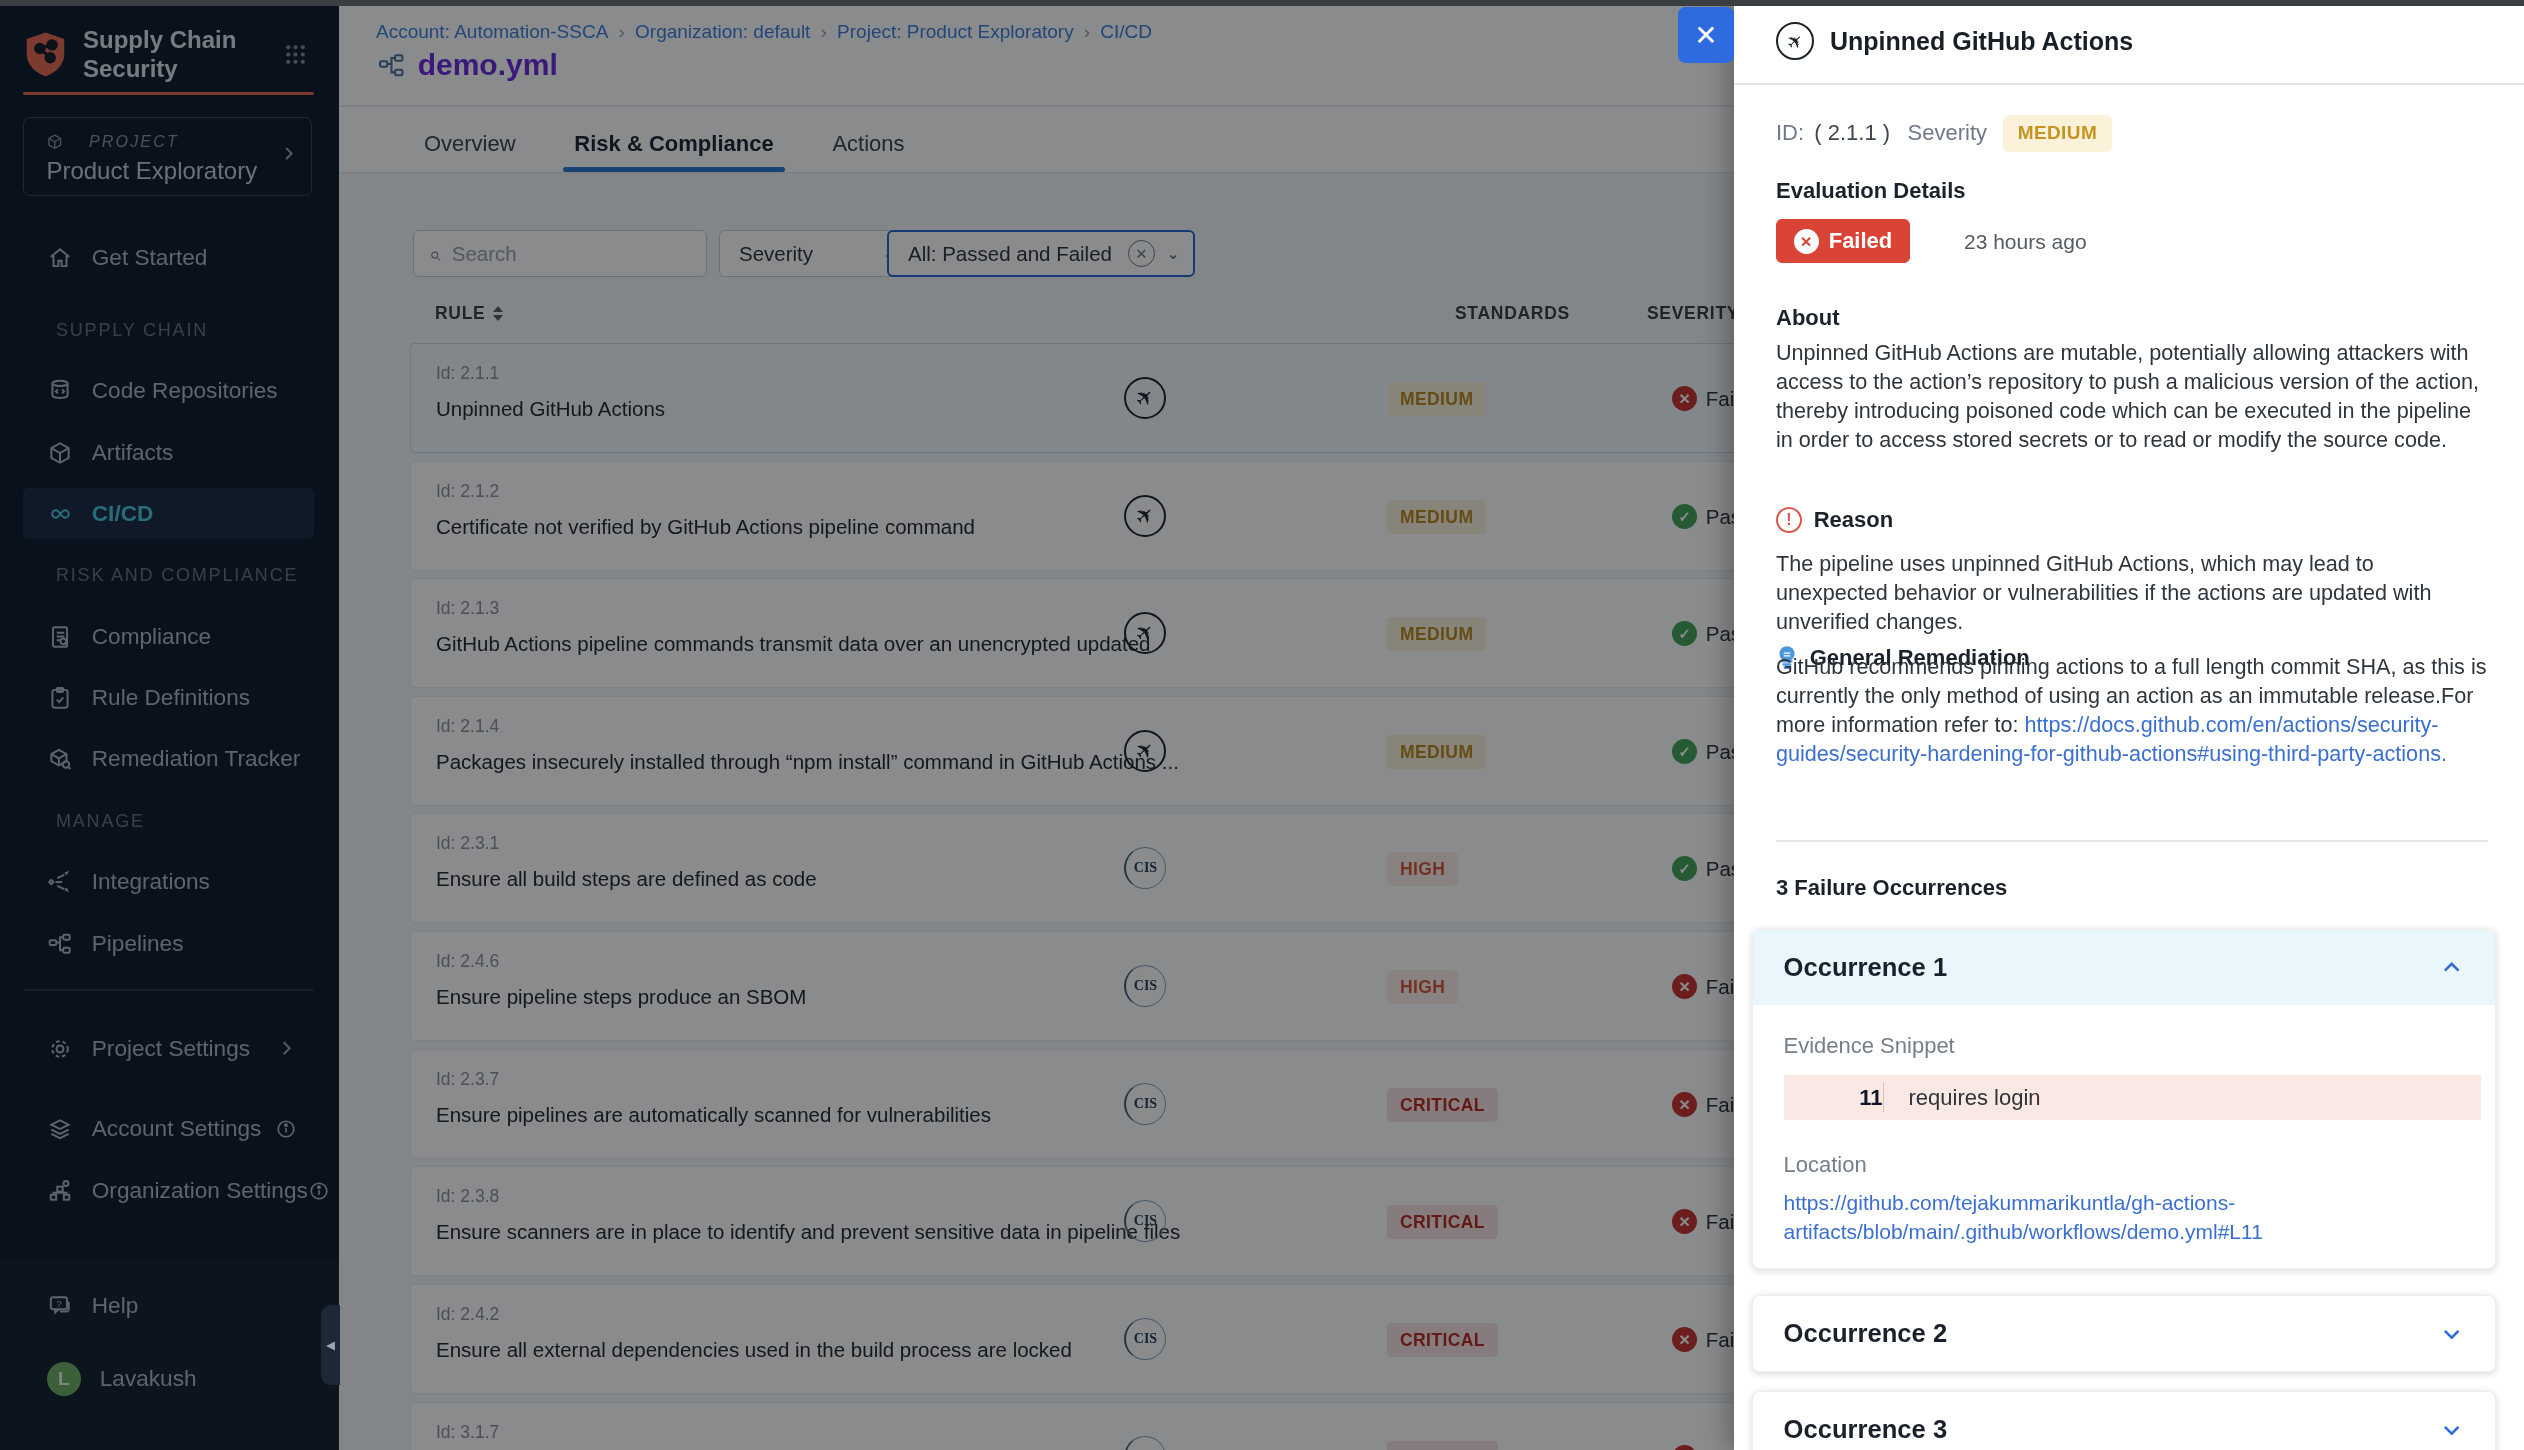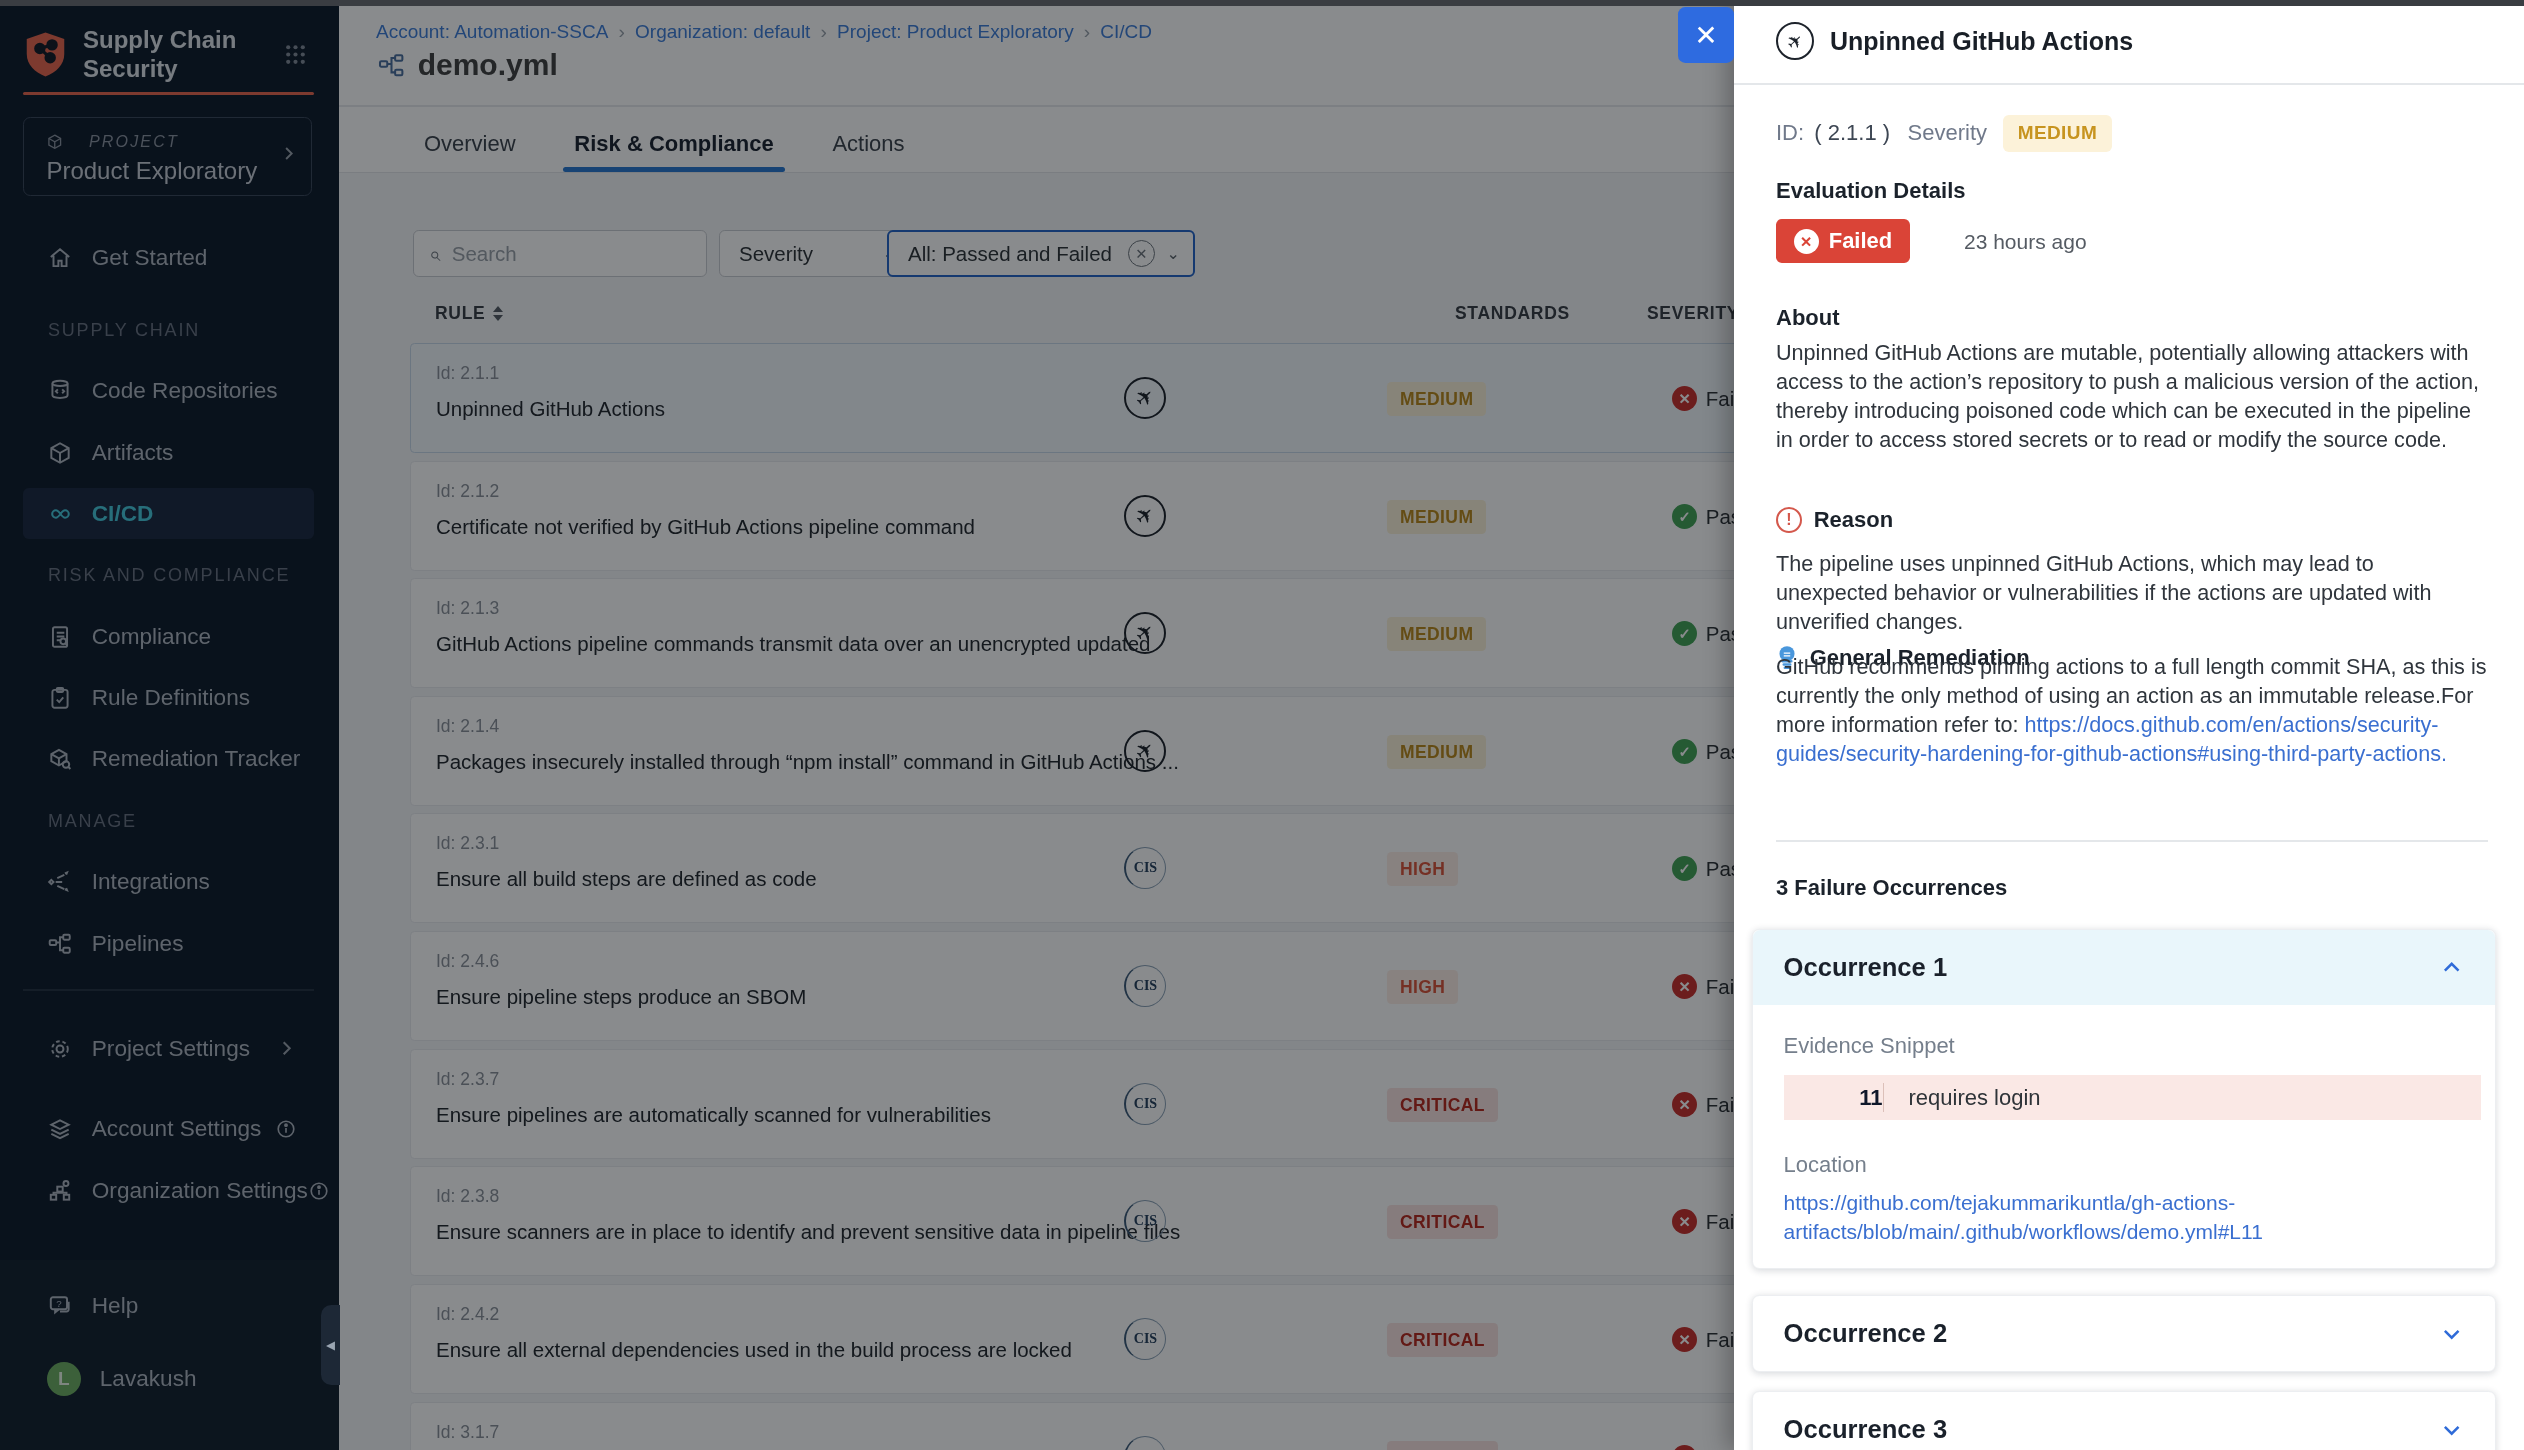--- a/index.html
+++ b/index.html
@@ -17,36 +17,36 @@
   .module-line{position:absolute;left:23.4px;top:92px;width:291px;height:2.9px;background:#e8674f;border-radius:1.5px;}
   .project-card{position:absolute;left:23.4px;top:117px;width:289px;height:79px;border:1.5px solid #39465a;border-radius:7.3px;box-sizing:border-box;}
   .project-label{position:absolute;left:22px;top:14.6px;font-size:16px;letter-spacing:2.2px;color:#8b93a0;display:flex;align-items:center;gap:25px;font-style:italic;}
   .project-name{position:absolute;left:22px;top:39px;font-size:24px;color:#c7cdd6;}
   .project-chevron{position:absolute;right:13px;top:26px;color:#9aa2ad;}
   .side-item{position:absolute;left:23.4px;width:291px;height:51px;display:flex;align-items:center;border-radius:5.8px;}
   .side-item .icn{width:26px;height:26px;margin-left:23.4px;flex:0 0 26px;}
   .side-item .lbl{margin-left:19px;font-size:22.6px;color:#aeb6c0;white-space:nowrap;}
   .side-item.active{background:#1b2940;}
   .side-item.active .lbl{color:#46c8dc;font-weight:700;}
-  .side-section{position:absolute;left:48px;font-size:18px;letter-spacing:1.8px;color:#687181;}
+  .side-section{position:absolute;left:56px;font-size:18px;letter-spacing:1.8px;color:#687181;}
   .side-divider{position:absolute;left:23.4px;width:291px;height:1.5px;background:#243141;}
   .side-trailing{margin-left:auto;margin-right:17.5px;display:flex;align-items:center;}
   .side-bottom{position:absolute;left:0;top:1260px;width:339px;height:191px;background:#13202f;}
   .avatar{width:34px;height:34px;border-radius:50%;background:#6faf62;color:#eaf5e6;font-size:19px;font-weight:700;
           display:flex;align-items:center;justify-content:center;margin-left:23.4px;flex:0 0 34px;}
   .collapse-tab{position:absolute;left:321px;top:1305px;width:19px;height:80px;background:#1d2836;border-radius:10.2px 0 0 10.2px;
                 display:flex;align-items:center;justify-content:center;color:#9aa5b2;font-size:11.7px;z-index:21;}
 
   
   .main{position:absolute;left:339px;top:0;width:2186px;height:1451px;background:#f4f6f8;z-index:1;}
   .main-head{position:absolute;left:0;top:0;width:100%;height:172px;background:#fff;border-bottom:1.5px solid #e2e5e9;}
   .breadcrumb{position:absolute;left:37px;top:20.5px;font-size:19px;color:#98a0aa;display:flex;gap:10.2px;align-items:center;}
   .breadcrumb a{color:#3f7ed8;text-decoration:none;}
   .page-title{position:absolute;left:38px;top:48px;display:flex;align-items:center;gap:11.7px;}
-  .page-title .t{font-size:30px;font-weight:700;color:#404040;}
+  .page-title .t{font-size:30px;font-weight:700;color:#6d28d9;}
   .hdr-divider{position:absolute;left:0;top:105px;width:100%;height:1.5px;background:#e6e8ec;}
   .tabs{position:absolute;left:82px;top:115px;display:flex;gap:53px;height:57px;align-items:center;}
   .tab{font-size:22px;color:#3c434c;position:relative;padding:0 2.9px;height:100%;display:flex;align-items:center;}
   .tab.active{font-weight:700;color:#1b2330;}
   .tab.active::after{content:"";position:absolute;left:-8.8px;right:-8.8px;bottom:0;height:5.1px;background:#2878d0;border-radius:2.9px;}
 
   
   .search-box{position:absolute;left:74px;top:230px;width:294px;height:47px;background:#fff;border:1.5px solid #c9ccd1;border-radius:5.8px;
               box-sizing:border-box;display:flex;align-items:center;color:#9aa0a8;font-size:20.5px;}
   .search-box .mag{margin:0 11.7px 0 14.6px;font-size:20.5px;color:#6d747c;transform:scaleX(-1);}

